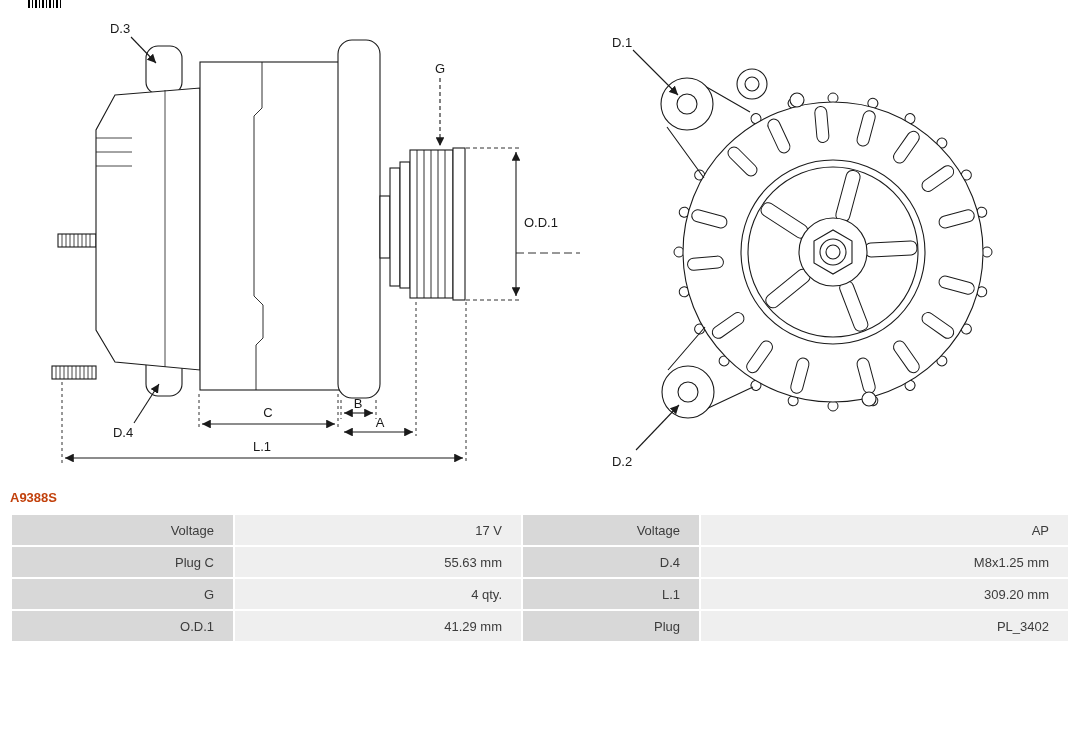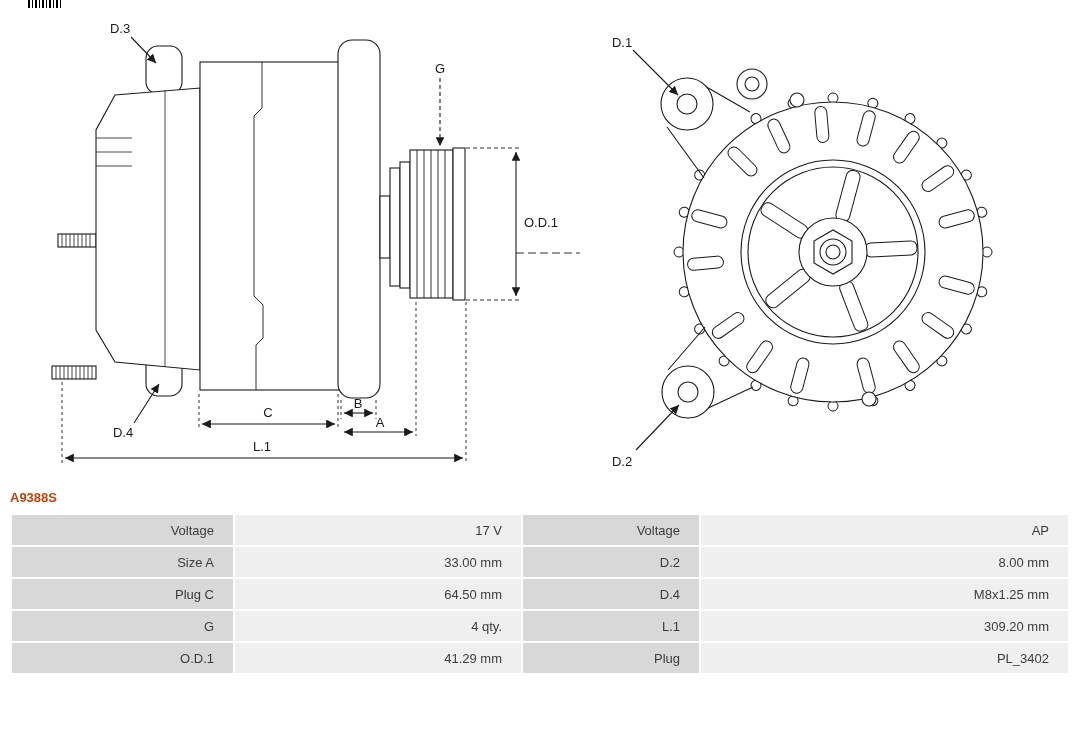--- a/index.html
+++ b/index.html
@@ -204,28 +204,22 @@
       <col>
   </colgroup>
   <tbody>
     <tr>
       <td class="lbl">Voltage</td>
       <td class="val">17 V</td>
       <td class="lbl">Voltage</td>
       <td class="val">AP</td>
     </tr>
     <tr>
-      <td class="lbl">Size A</td>
-      <td class="val">33.00 mm</td>
-      <td class="lbl">D.2</td>
-      <td class="val">8.00 mm</td>
-    </tr>
-    <tr>
       <td class="lbl">Plug C</td>
-      <td class="val">64.50 mm</td>
+      <td class="val">55.63 mm</td>
       <td class="lbl">D.4</td>
       <td class="val">M8x1.25 mm</td>
     </tr>
     <tr>
       <td class="lbl">G</td>
       <td class="val">4 qty.</td>
       <td class="lbl">L.1</td>
       <td class="val">309.20 mm</td>
     </tr>
     <tr>

